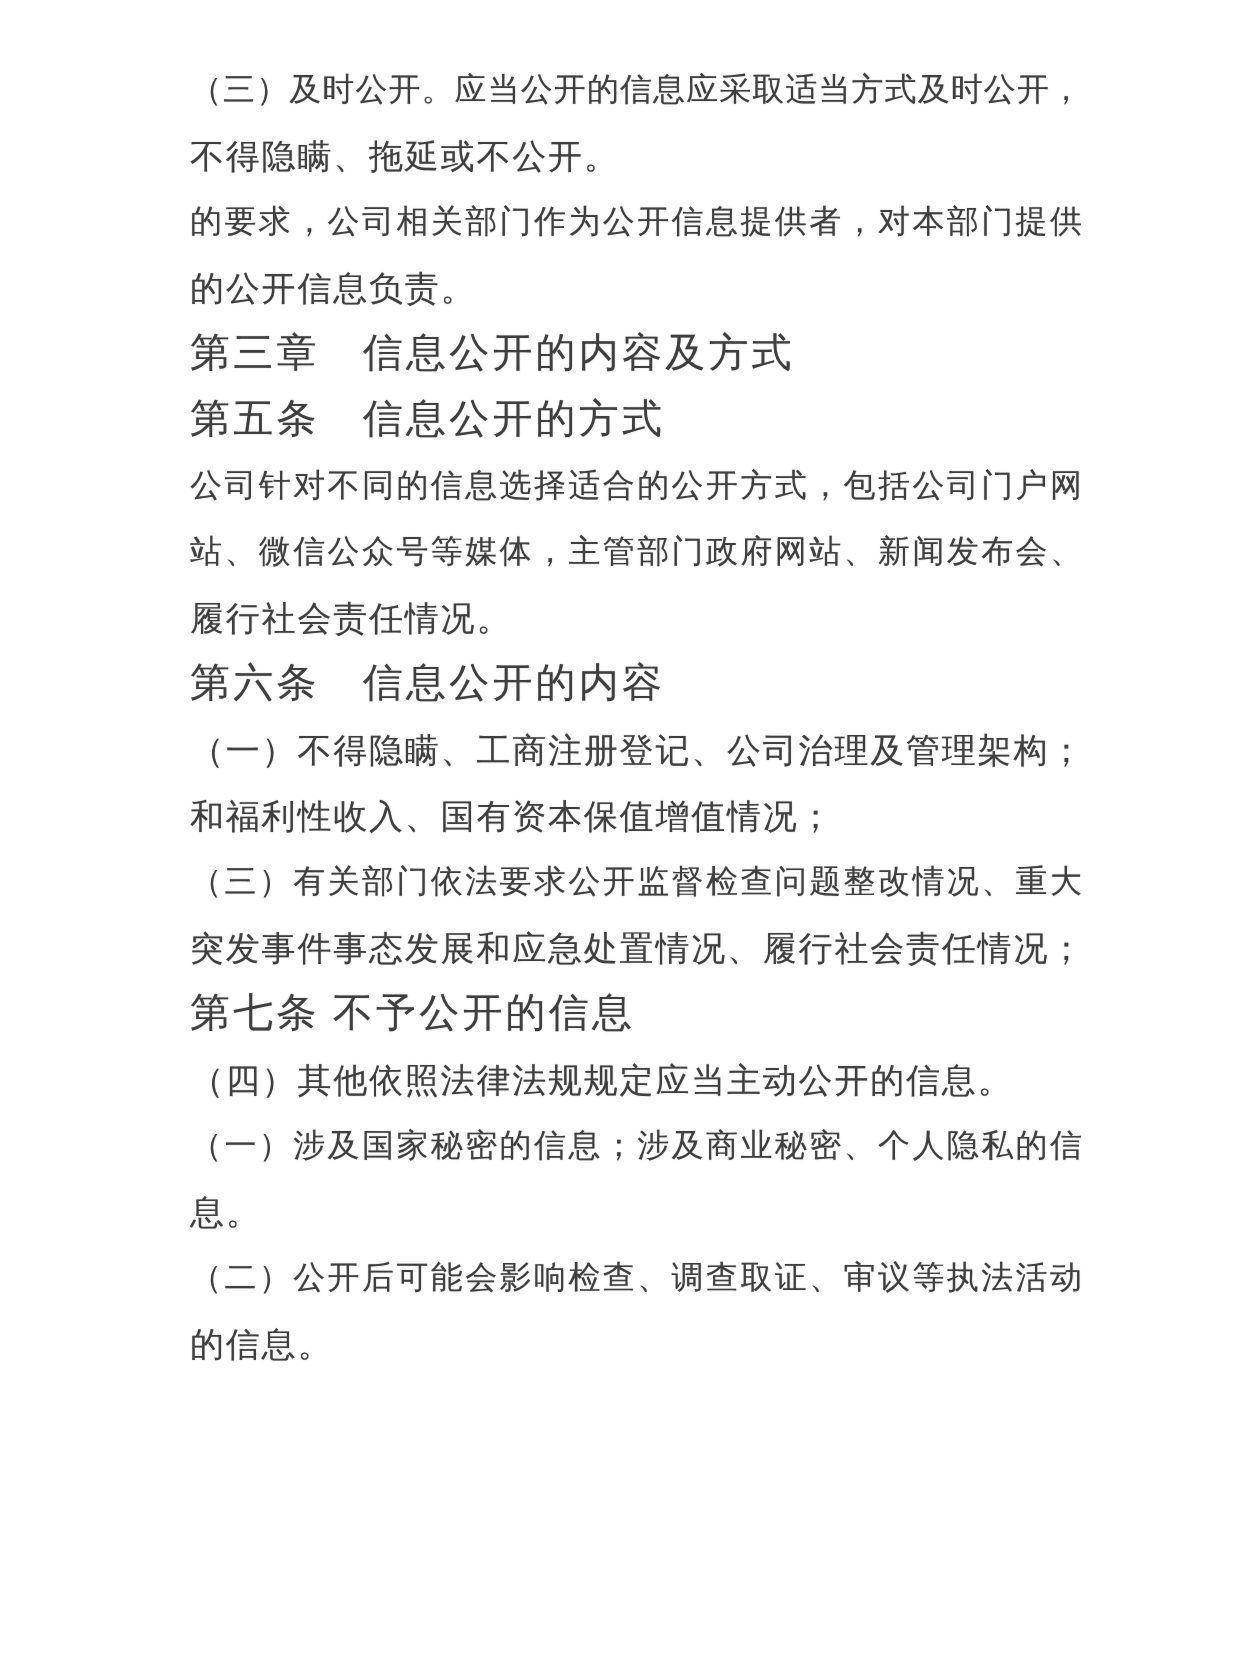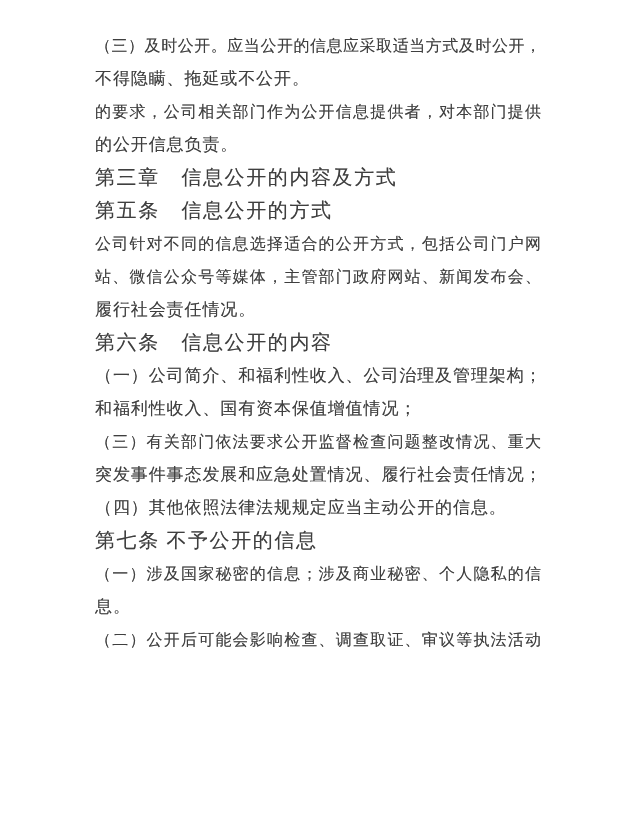--- a/index.html
+++ b/index.html
@@ -56,23 +56,24 @@
     <div class="ln body fill">（三）及时公开。应当公开的信息应采取适当方式及时公开，</div>
     <div class="ln body">不得隐瞒、拖延或不公开。</div>
     <div class="ln body fill">的要求，公司相关部门作为公开信息提供者，对本部门提供</div>
     <div class="ln body">的公开信息负责。</div>
     <div class="ln heading">第三章　信息公开的内容及方式</div>
     <div class="ln heading">第五条　信息公开的方式</div>
     <div class="ln body fill">公司针对不同的信息选择适合的公开方式，包括公司门户网</div>
     <div class="ln body fill">站、微信公众号等媒体，主管部门政府网站、新闻发布会、</div>
     <div class="ln body">履行社会责任情况。</div>
     <div class="ln heading">第六条　信息公开的内容</div>
-    <div class="ln body">（一）公司简介、和福利性收入、公司治理及管理架构；</div>
+    <div class="ln body">（一）不得隐瞒、工商注册登记、公司治理及管理架构；</div>
     <div class="ln body">和福利性收入、国有资本保值增值情况；</div>
     <div class="ln body fill">（三）有关部门依法要求公开监督检查问题整改情况、重大</div>
     <div class="ln body">突发事件事态发展和应急处置情况、履行社会责任情况；</div>
+    <div class="ln heading">第七条 不予公开的信息</div>
     <div class="ln body">（四）其他依照法律法规规定应当主动公开的信息。</div>
-    <div class="ln heading">第七条 不予公开的信息</div>
     <div class="ln body fill">（一）涉及国家秘密的信息；涉及商业秘密、个人隐私的信</div>
     <div class="ln body">息。</div>
     <div class="ln body fill">（二）公开后可能会影响检查、调查取证、审议等执法活动</div>
+    <div class="ln body">的信息。</div>
   </div>
 </div>
 
 </body></html>

